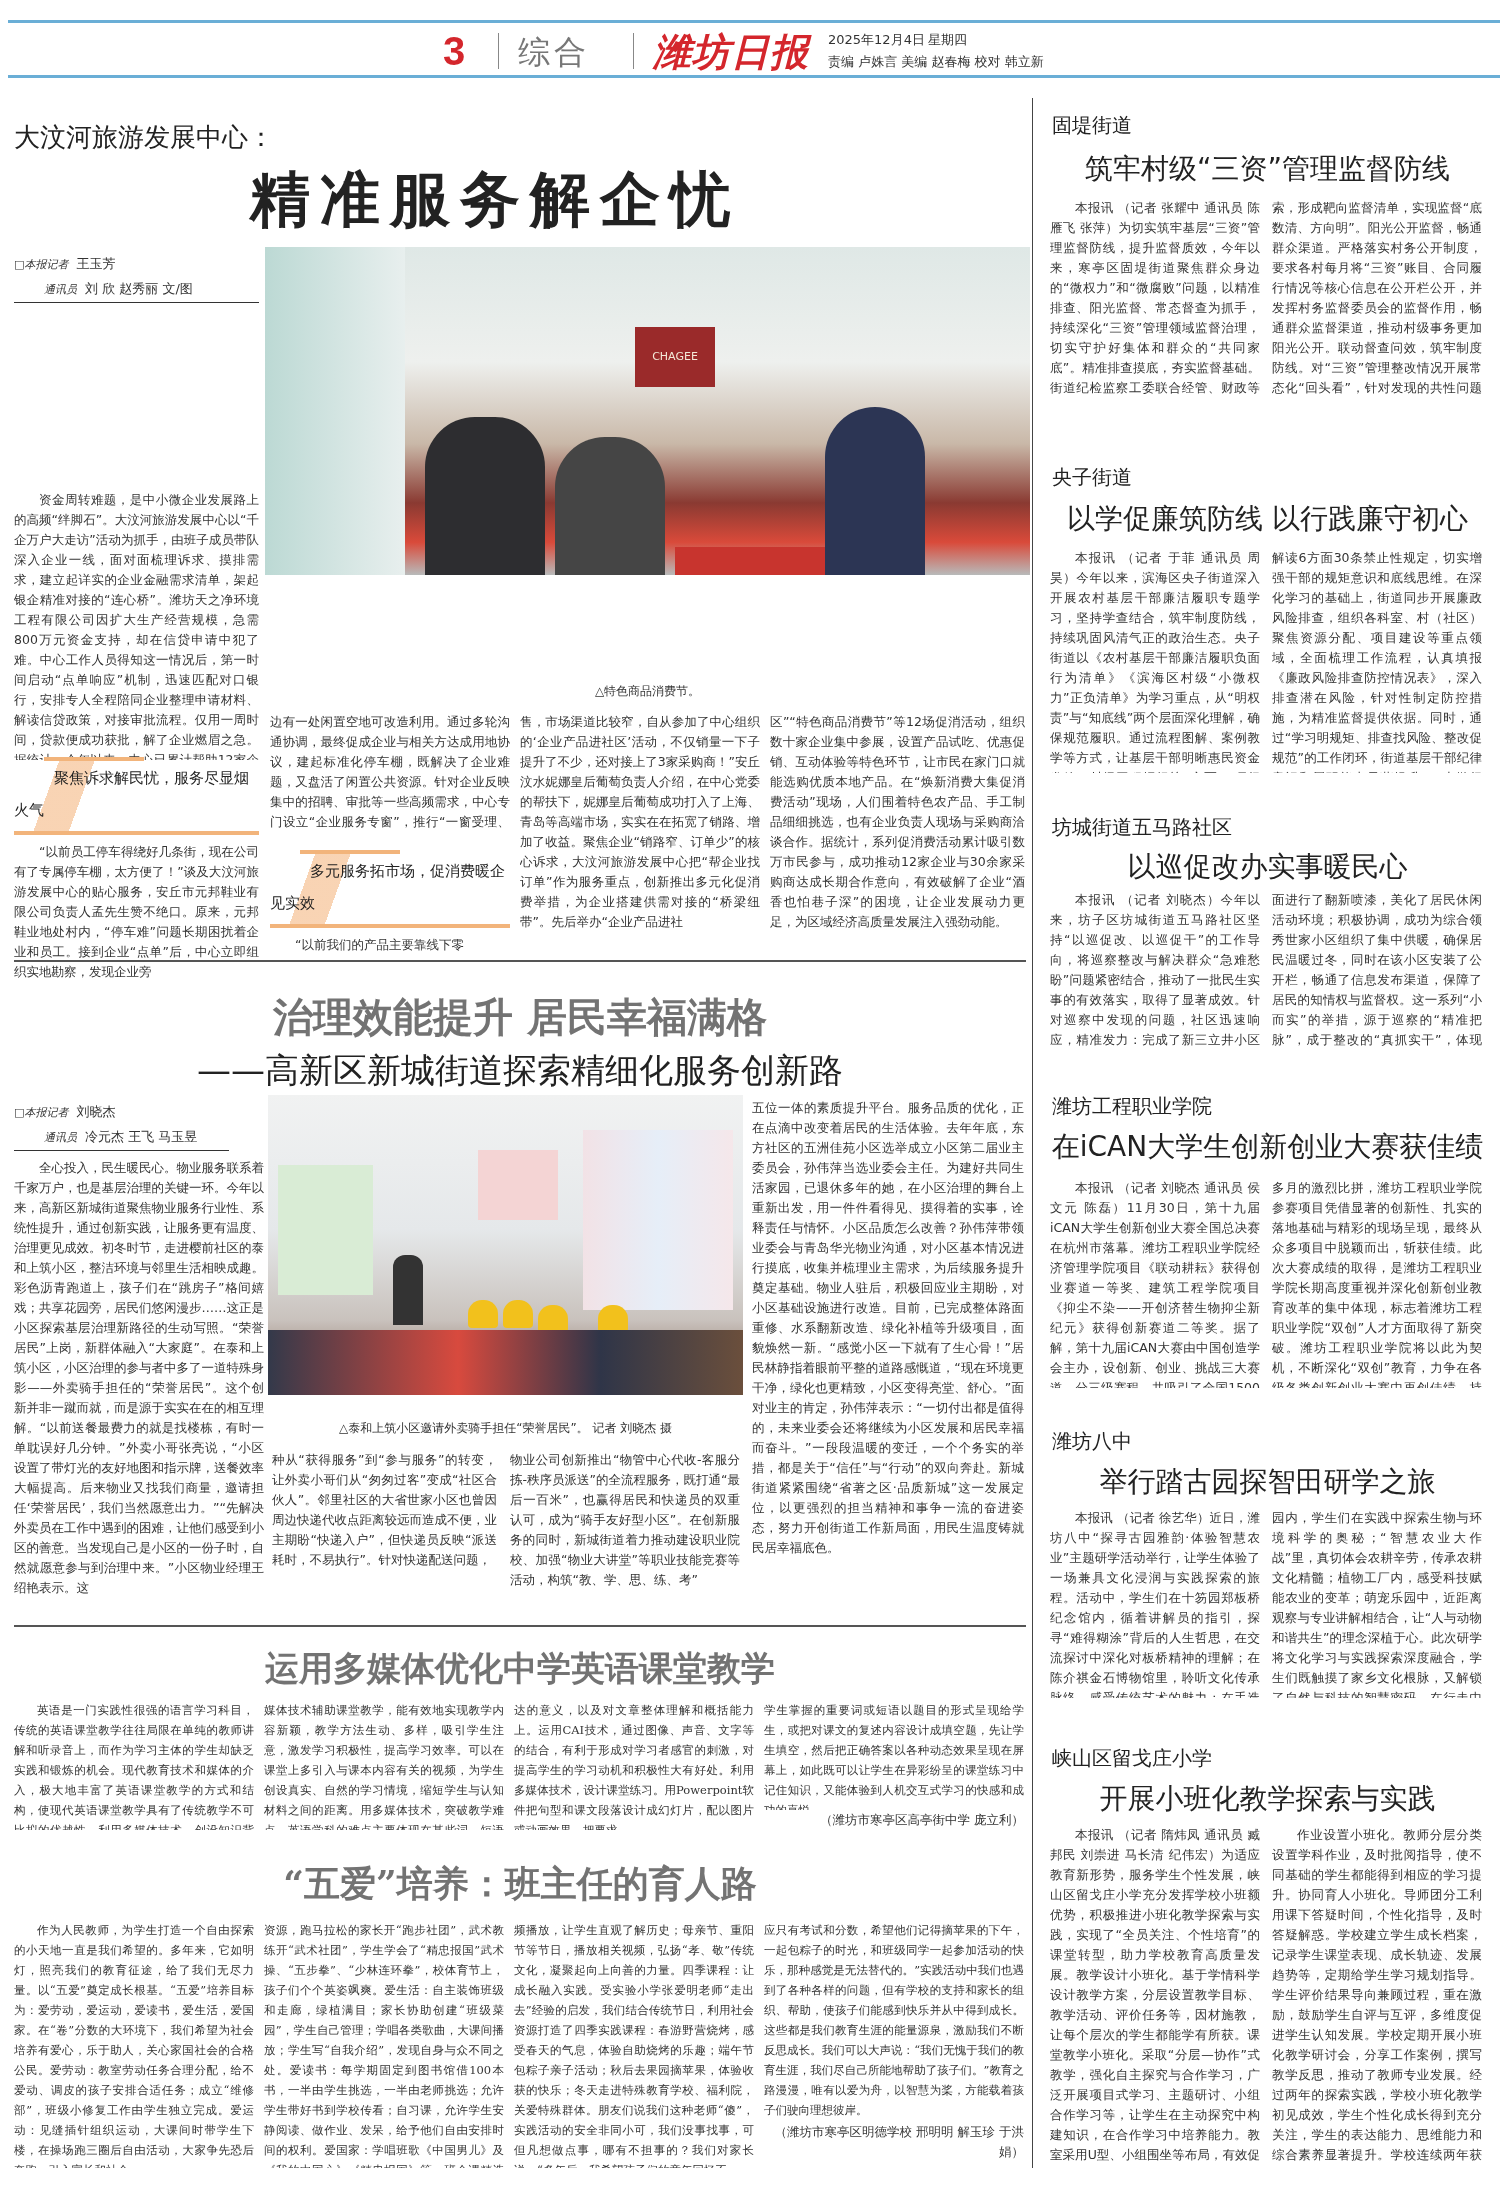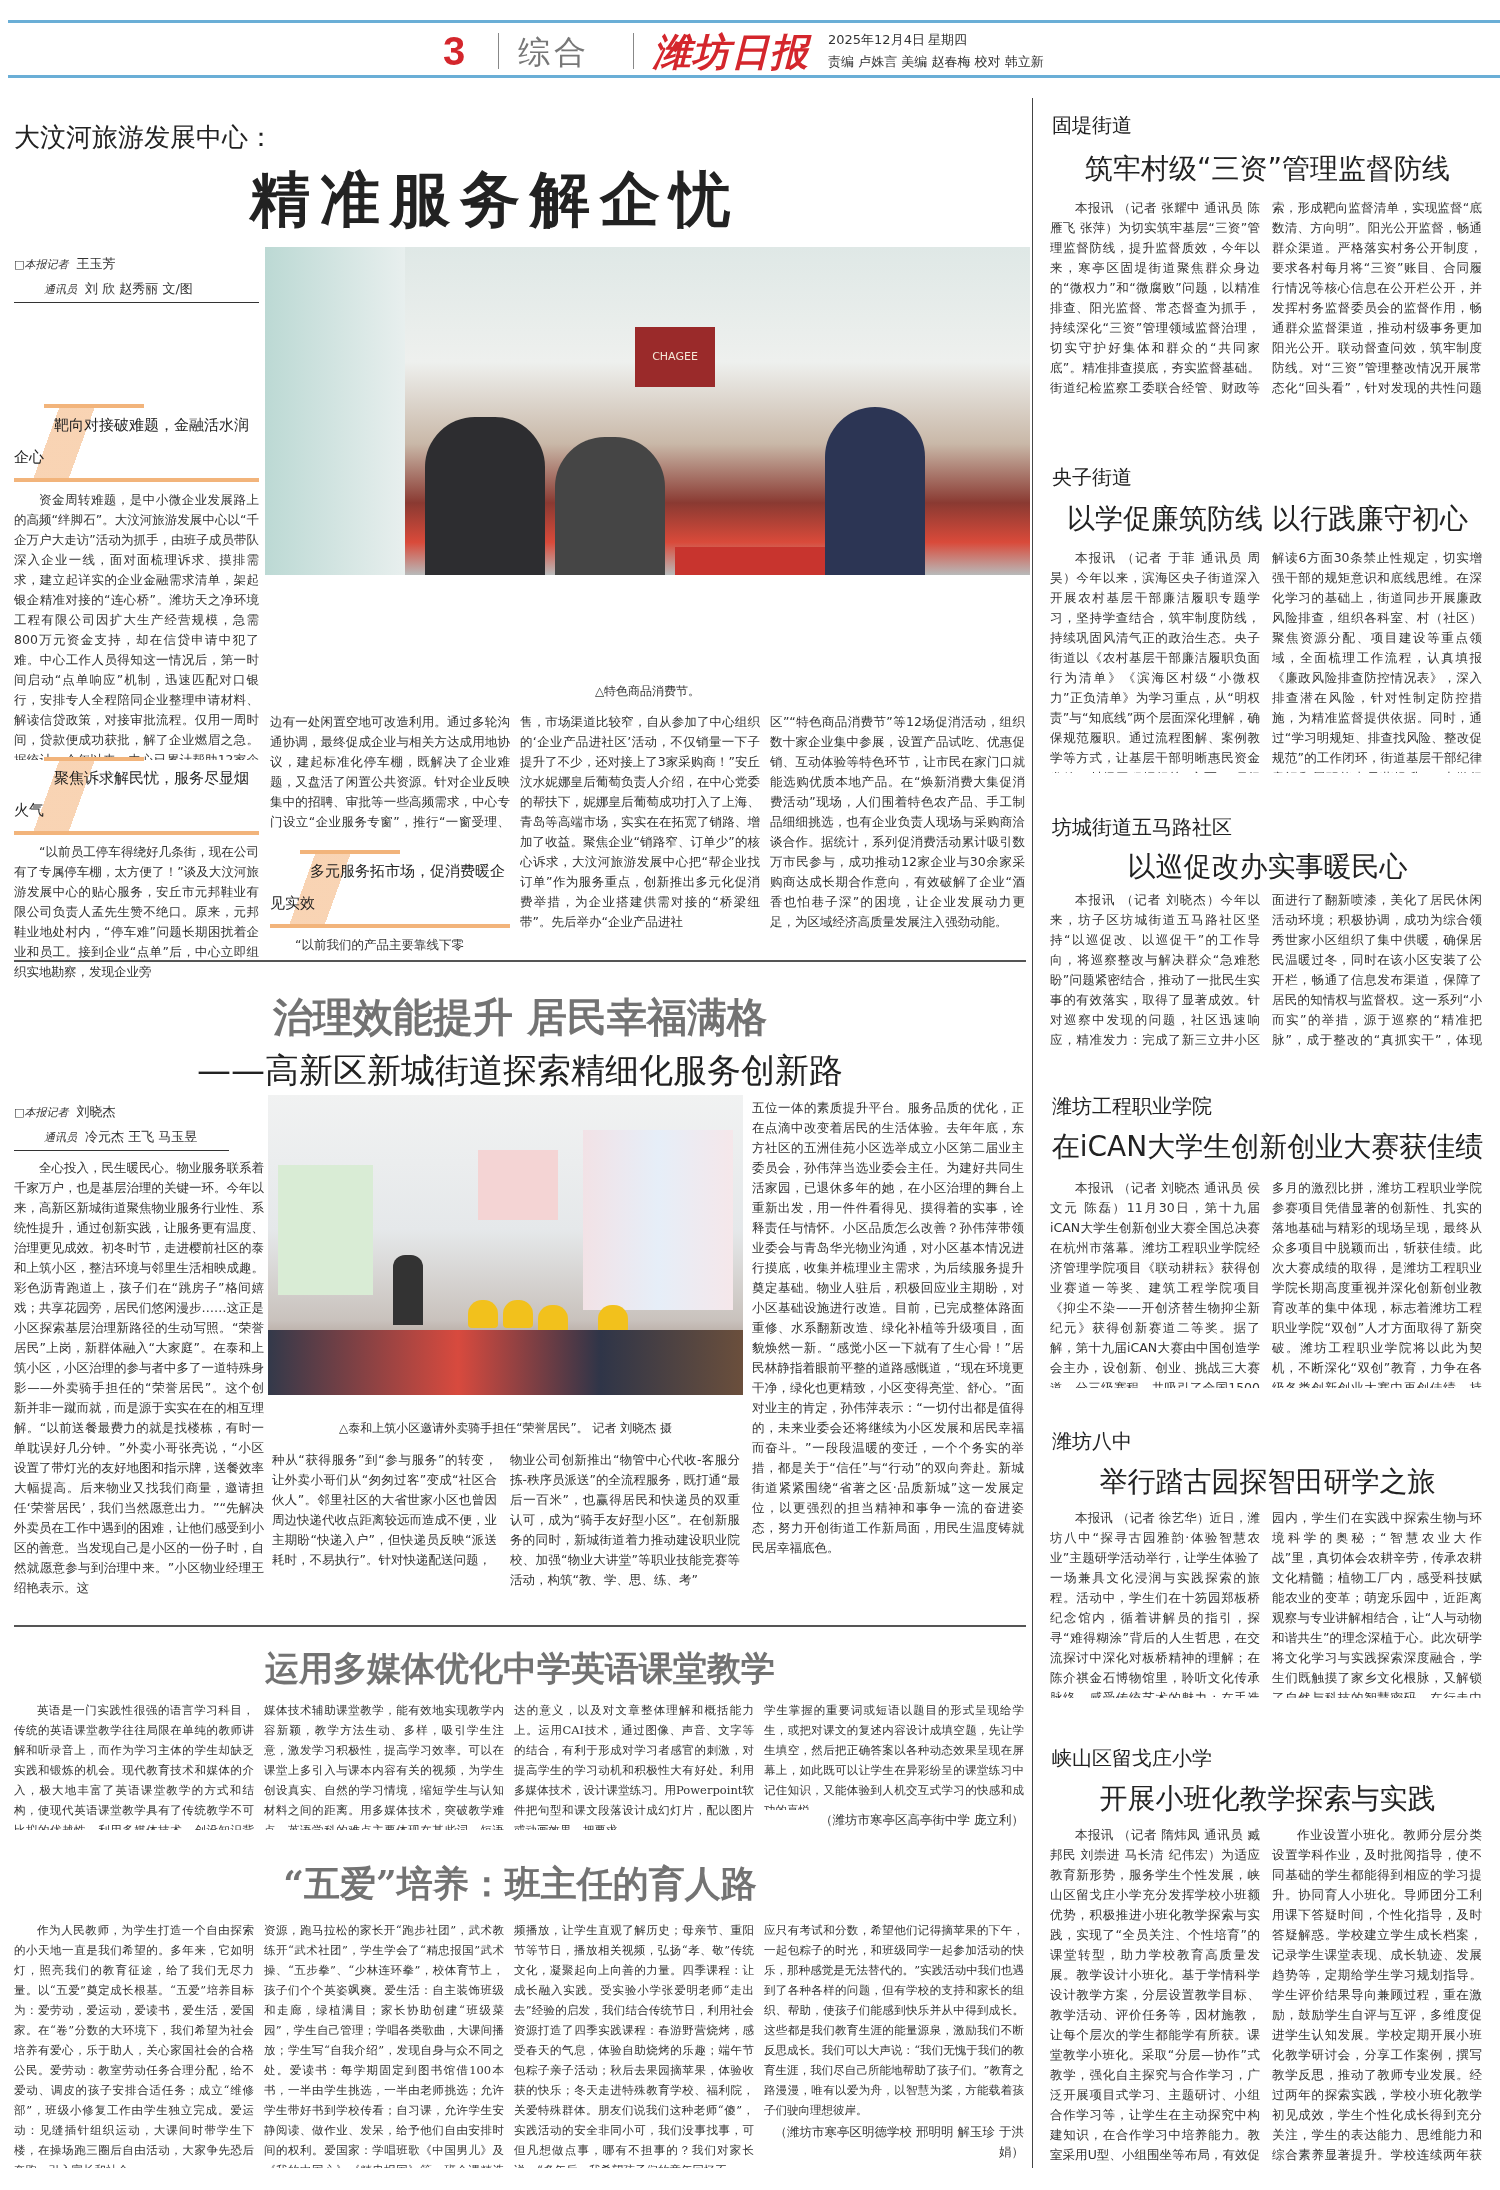--- a/index.html
+++ b/index.html
@@ -66,27 +66,20 @@
 
   <div class="kicker" style="left:14px; top:120px;">大汶河旅游发展中心：</div>
   <div class="big-head" style="left:250px; top:160px;">精准服务解企忧</div>
 
   <div class="byline" style="left:14px; top:252px; width:245px;">
     <div><span class="role">□本报记者</span><span>王玉芳</span></div>
     <div style="padding-left:30px"><span class="role">通讯员</span><span>刘 欣 赵秀丽 文/图</span></div>
   </div>
 
 
-  <div class="subsec" style="left:14px; top:404px; width:245px; height:78px;">
-    <span class="slash"></span>
-    <span class="bar-top"></span>
-    <span class="bar-bot"></span>
-    <span class="t1">靶向对接破难题，金融活水润</span>
-    <span class="t2">企心</span>
-  </div>
 
   <div class="col" style="left:14px; top:490px; width:245px; height:270px; overflow:hidden;">
     <p>资金周转难题，是中小微企业发展路上的高频“绊脚石”。大汶河旅游发展中心以“千企万户大走访”活动为抓手，由班子成员带队深入企业一线，面对面梳理诉求、摸排需求，建立起详实的企业金融需求清单，架起银企精准对接的“连心桥”。潍坊天之净环境工程有限公司因扩大生产经营规模，急需800万元资金支持，却在信贷申请中犯了难。中心工作人员得知这一情况后，第一时间启动“点单响应”机制，迅速匹配对口银行，安排专人全程陪同企业整理申请材料、解读信贷政策，对接审批流程。仅用一周时间，贷款便成功获批，解了企业燃眉之急。据统计，今年以来，中心已累计帮助12家企业获得融资支持超2000万元，让金融活水精准滴灌到企业发展的关键环节。</p>
   </div>
 
   <div class="subsec" style="left:14px; top:757px; width:245px; height:78px;">
     <span class="slash"></span>
     <span class="bar-top"></span>
     <span class="bar-bot"></span>
     <span class="t1">聚焦诉求解民忧，服务尽显烟</span>

